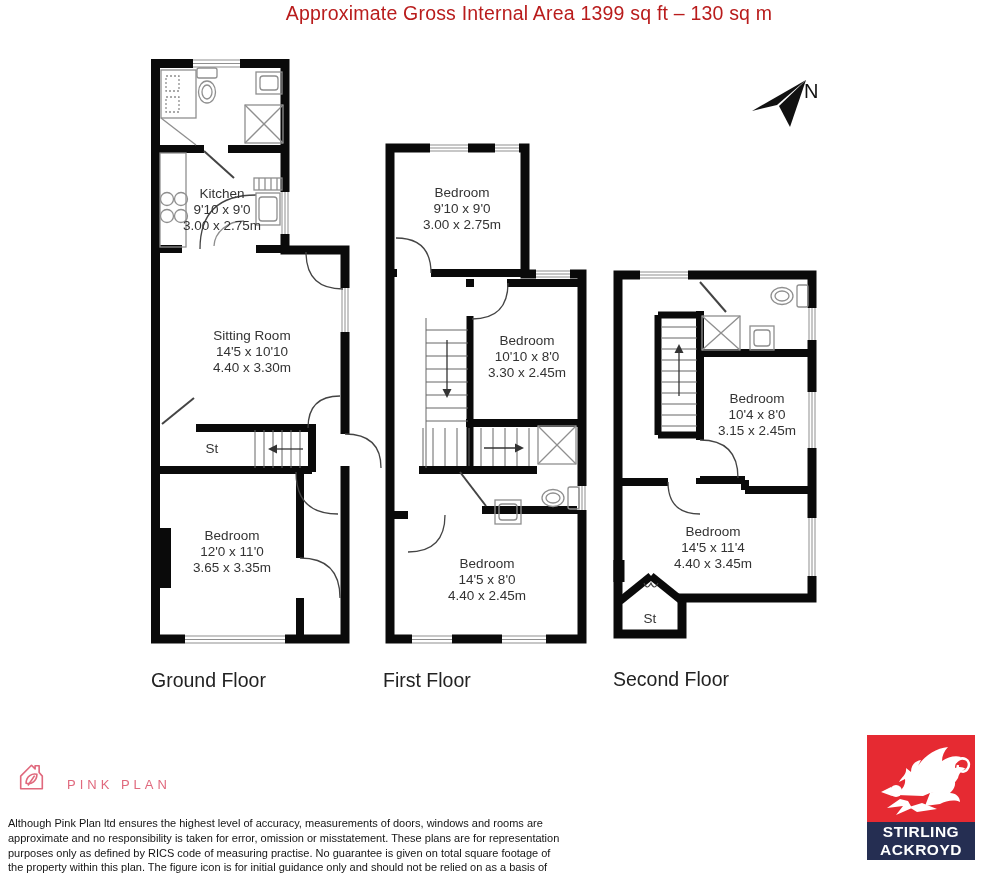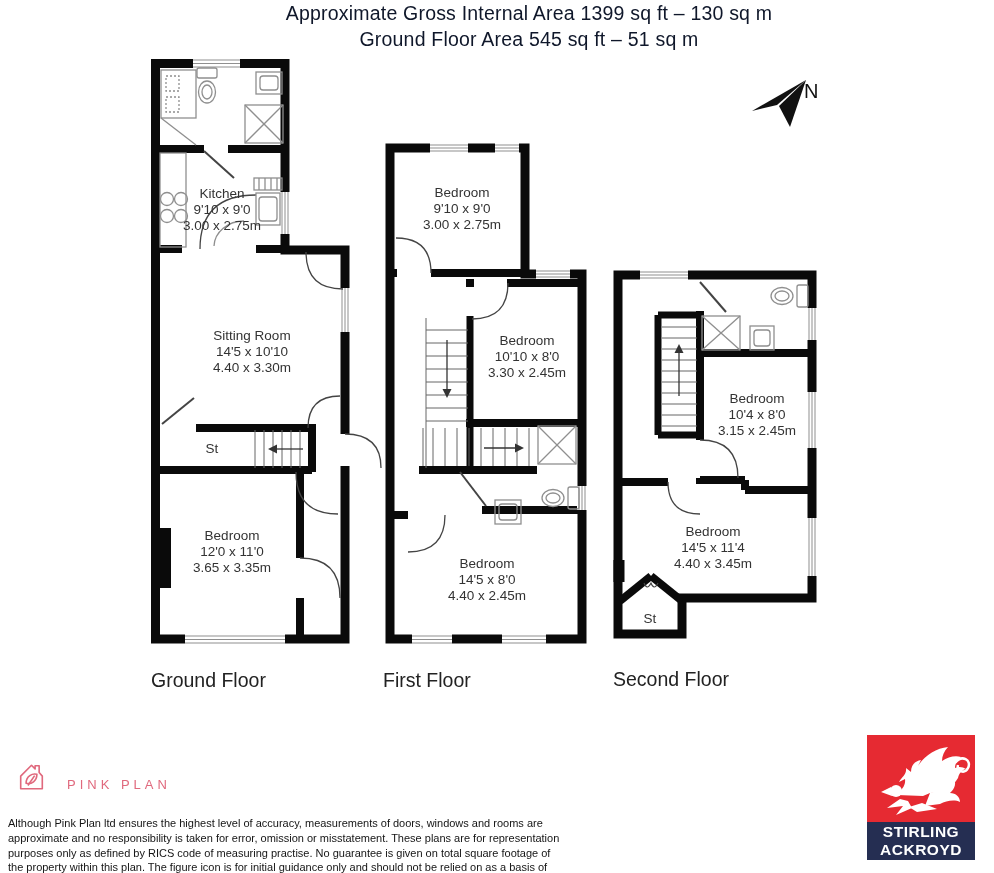--- a/index.html
+++ b/index.html
@@ -1,19 +1,19 @@
 <!DOCTYPE html>
 <html><head>
 <meta charset="utf-8">
 <style>
   html,body{margin:0;padding:0;background:#fff;}
   .page{position:relative;width:994px;height:873px;background:#fff;overflow:hidden;
         font-family:"Liberation Sans",sans-serif;}
   .header{position:absolute;top:1px;left:64px;width:930px;text-align:center;
-          color:#0f172a;font-size:19.5px;line-height:25.5px;letter-spacing:0.2px;}
+          color:#b91c1c;font-size:19.5px;line-height:25.5px;letter-spacing:0.2px;}
   svg text{font-family:"Liberation Sans",sans-serif;}
   .room-label{font-size:13.5px;fill:#333;}
   .floor-label{font-size:19.5px;fill:#222;}
   .compass-n{font-size:20px;fill:#111;}
   .pinkplan{position:absolute;left:18px;top:758px;height:34px;display:flex;align-items:flex-end;}
   .pinkplan-text{margin-left:22px;font-size:13px;letter-spacing:4px;color:#e0697d;}
   .disclaimer{position:absolute;left:8px;top:816px;width:552px;font-size:11px;
               line-height:14.8px;color:#141414;}
   .stirling{position:absolute;left:867px;top:735px;width:108px;}
   .stirling-red{width:108px;height:87px;background:#e62a32;position:relative;}
@@ -21,21 +21,20 @@
                  font-weight:bold;font-size:15.5px;line-height:18px;letter-spacing:0.5px;
                  padding-top:1px;box-sizing:border-box;}
 </style>
 </head>
 <body>
 
 <div class="page">
 
   <div class="header">
     <div>Approximate Gross Internal Area 1399 sq ft – 130 sq m</div>
-    <div>Ground Floor Area 545 sq ft – 51 sq m</div>
   </div>
 
   <svg width="994" height="720" viewBox="0 0 994 720">
 
     <g>
       <polygon points="806,80 752,111 777,105" fill="#111"></polygon>
       <polygon points="806,80 779,106 790,127" fill="#111"></polygon>
       <text class="compass-n" x="804" y="98">N</text>
     </g>
 

